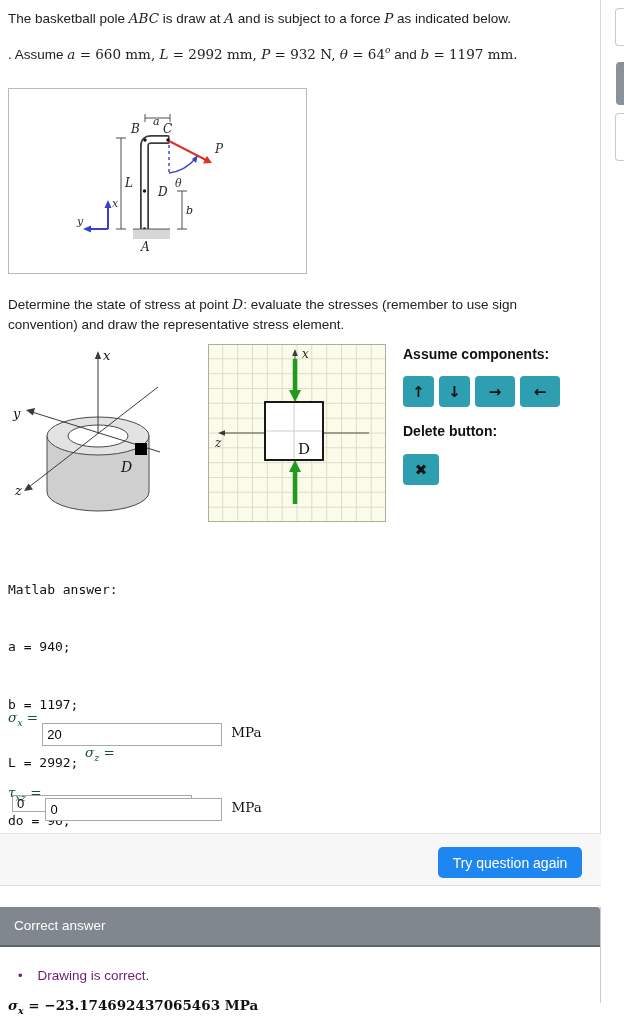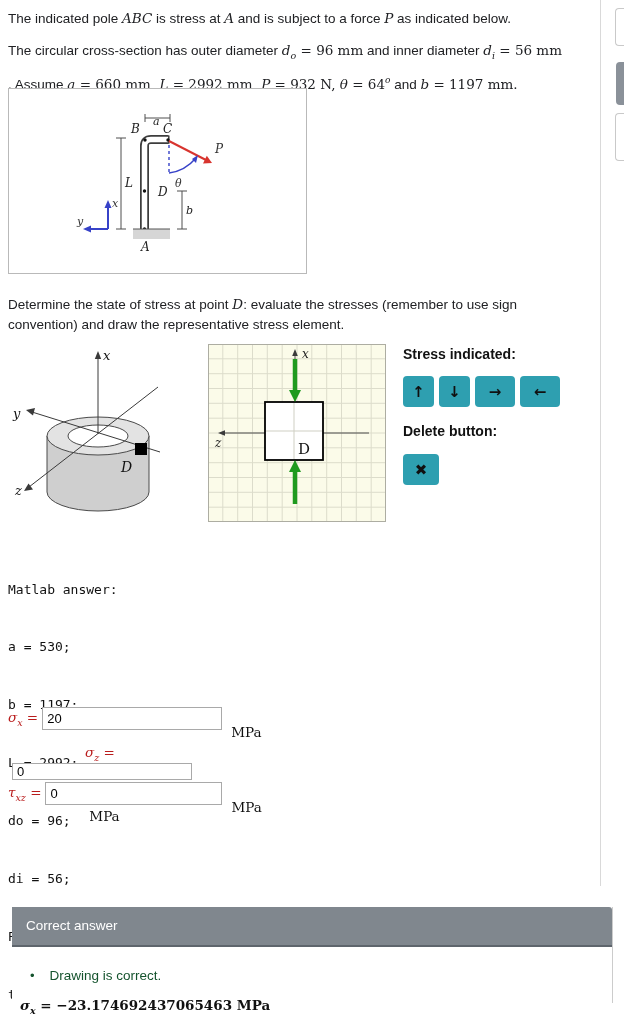--- a/index.html
+++ b/index.html
@@ -20,50 +20,49 @@
   .panel-h{left:403px;position:absolute;font-size:14px;font-weight:bold;color:#111;}
   #arrowrow{left:403px;top:376px;position:absolute;display:flex;gap:5px;}
   .tealbtn{background:#2E9FB0;border:none;border-radius:4px;height:31px;color:#101010;
            font-size:15px;font-weight:bold;display:flex;align-items:center;justify-content:center;
            font-family:"DejaVu Sans",sans-serif;cursor:pointer;padding:0;}
   .w30{width:31px;} .w39{width:40px;}
   #delbtn{left:403px;top:454px;width:36px;height:31px;position:absolute;}
   #matlab{left:8px;top:541px;font-family:"DejaVu Sans Mono",monospace;font-size:13px;
           line-height:19.3px;color:#111;white-space:pre;}
   .inrow{position:absolute;left:8px;height:24px;display:flex;align-items:center;}
-  .inlabel{font-family:"DejaVu Serif",serif;font-size:13.5px;color:#b91c1c;}
+  .inlabel{font-family:"DejaVu Serif",serif;font-size:13.5px;color:#14532d;}
   .infield{height:21px;border:1px solid #a9a9a9;background:#fff;font-family:"Liberation Sans",sans-serif;
-           font-size:13px;padding:0 0 0 4px;color:#000;}
+           font-size:13px;padding:0 0 0 4px;color:#000;margin-top:32px;}
   .unit{font-family:"DejaVu Serif",serif;font-size:13.5px;color:#111;margin-left:9px;margin-top:28px;}
   #cardborder{left:600px;top:0;width:0;height:886px;border-left:1px solid #d9d9d9;}
   #qfooter{left:0;top:833px;width:601px;height:53px;background:#f7f7f7;
            border-top:1px solid #e3e3e3;border-bottom:1px solid #e0e0e0;box-sizing:border-box;}
   #trybtn{position:absolute;left:438px;top:13px;width:144px;height:31px;background:#1E86F0;color:#fff;
           border:none;border-radius:5px;font-size:14px;font-family:"Liberation Sans",sans-serif;cursor:pointer;}
-  #anscard{left:0;top:907px;width:600px;height:96px;background:#fff;border-right:1px solid #ccc;margin-left:12px;}
+  #anscard{left:0;top:907px;width:600px;height:96px;background:#fff;border-right:1px solid #ccc;}
   #ansbar{position:absolute;left:0;top:0;width:100%;height:38px;background:#80878E;
           border-bottom:2px solid #5E656C;border-top-right-radius:3px;}
   #ansbar span{color:#fff;font-size:13.5px;line-height:38px;padding-left:14px;display:inline-block;}
-  #bulletrow{position:absolute;left:18px;top:61px;font-size:13.5px;color:#14532d;}
+  #bulletrow{position:absolute;left:18px;top:61px;font-size:13.5px;color:#701a75;}
   #bulletrow .dot{font-size:13px;margin-right:15px;}
   #resultline{position:absolute;left:8px;top:90px;font-family:"DejaVu Serif",serif;font-size:13.5px;color:#111;font-weight:bold;}
   .edgebtn{position:absolute;right:0;width:8px;border-radius:4px 0 0 4px;}
   .edgewhite{background:#fff;border:1px solid #c9c9c9;border-right:none;}
   .edgegray{background:#8A9199;}
   svg text{font-family:"DejaVu Serif",serif;}
 </style>
 </head>
 <body>
 
 <div id="page">
 
-  <div id="p1" class="abs ptext"><span>The indicated pole </span><span class="mathv">ABC</span><span> is stress at </span><span class="mathv">A</span><span> and is subject to a force </span><span class="mathv">P</span><span> as indicated below.</span></div>
+  <div id="p1" class="abs ptext"><span>The basketball pole </span><span class="mathv">ABC</span><span> is draw at </span><span class="mathv">A</span><span> and is subject to a force </span><span class="mathv">P</span><span> as indicated below.</span></div>
 
   <div id="p2" class="abs ptext">
-    <div><span>The circular cross-section has outer diameter </span><span class="mathv">d</span><sub class="m">o</sub><span class="mathr"> = 96 mm</span><span> and inner diameter </span><span class="mathv">d</span><sub class="m">i</sub><span class="mathr"> = 56 mm</span></div>
     <div><span>. Assume </span><span class="mathv">a</span><span class="mathr"> = 660 mm, </span><span class="mathv">L</span><span class="mathr"> = 2992 mm, </span><span class="mathv">P</span><span class="mathr"> = 932 N, </span><span class="mathv">θ</span><span class="mathr"> = 64</span><sup class="m">o</sup><span> and </span><span class="mathv">b</span><span class="mathr"> = 1197 mm.</span></div>
   </div>
 
   <div id="figbox" class="abs">
     <svg width="297" height="184" viewBox="0 0 297 184">
 
       <line x1="136" y1="29" x2="161" y2="29" stroke="#4f4f4f" stroke-width="1"></line>
       <line x1="136" y1="25" x2="136" y2="33" stroke="#4f4f4f" stroke-width="1"></line>
       <line x1="161" y1="25" x2="161" y2="33" stroke="#4f4f4f" stroke-width="1"></line>
       <text x="144" y="36" font-size="11" font-style="italic" fill="#222">a</text>
@@ -168,33 +167,33 @@
     <rect x="57" y="58" width="58" height="58" fill="#ffffff" stroke="#000" stroke-width="1.8"></rect>
     <line x1="58" y1="87" x2="114" y2="87" stroke="#CFCFC3" stroke-width="1"></line>
     <line x1="86" y1="59" x2="86" y2="115" stroke="#CFCFC3" stroke-width="1"></line>
     <text x="90" y="110" font-size="15" fill="#111">D</text>
     <line x1="87" y1="15" x2="87" y2="47" stroke="#1F9A1F" stroke-width="4.5"></line>
     <polygon points="87,58 81,46 93,46" fill="#1F9A1F"></polygon>
     <line x1="87" y1="160" x2="87" y2="128" stroke="#1F9A1F" stroke-width="4.5"></line>
     <polygon points="87,116 81,128 93,128" fill="#1F9A1F"></polygon>
   </svg>
 
-  <div class="panel-h" style="top:346px;">Stress indicated:</div>
+  <div class="panel-h" style="top:346px;">Assume components:</div>
   <div id="arrowrow">
     <button class="tealbtn w30">↑</button>
     <button class="tealbtn w30">↓</button>
     <button class="tealbtn w39">→</button>
     <button class="tealbtn w39">←</button>
   </div>
   <div class="panel-h" style="top:423px;">Delete button:</div>
   <button id="delbtn" class="tealbtn">✖</button>
 
   <div id="matlab" class="abs">
     <div>Matlab answer:</div>
-    <div>a = 530;</div>
+    <div>a = 940;</div>
     <div>b = 1197;</div>
     <div>L = 2992;</div>
     <div>do = 96;</div>
     <div>di = 56;</div>
     <div>P = 932;</div>
     <div>theta = 64;</div>
   </div>
 
   <div class="inrow" style="top:706px;">
     <span class="inlabel"><i>σ</i><sub class="m">x</sub><span> = </span></span>
@@ -206,20 +205,23 @@
     <input class="infield" style="width: 174px; margin-left: 4px;" value="0">
     <span class="unit">MPa</span>
   </div>
   <div class="inrow" style="top:781px;">
     <span class="inlabel"><i>τ</i><sub class="m">xz</sub><span> = </span></span>
     <input class="infield" style="width: 171px; margin-left: 4px;" value="0">
     <span class="unit">MPa</span>
   </div>
 
   <div id="cardborder" class="abs"></div>
+  <div id="qfooter" class="abs">
+    <button id="trybtn">Try question again</button>
+  </div>
 
   <div id="anscard" class="abs">
     <div id="ansbar"><span>Correct answer</span></div>
     <div id="bulletrow"><span class="dot">•</span><span>Drawing is correct.</span></div>
     <div id="resultline"><i>σ</i><sub class="m">x</sub><span> = −23.174692437065463 MPa</span></div>
   </div>
 
   <div class="edgebtn edgewhite" style="top:8px;height:36px;"></div>
   <div class="edgebtn edgegray" style="top:62px;height:43px;"></div>
   <div class="edgebtn edgewhite" style="top:113px;height:46px;"></div>

